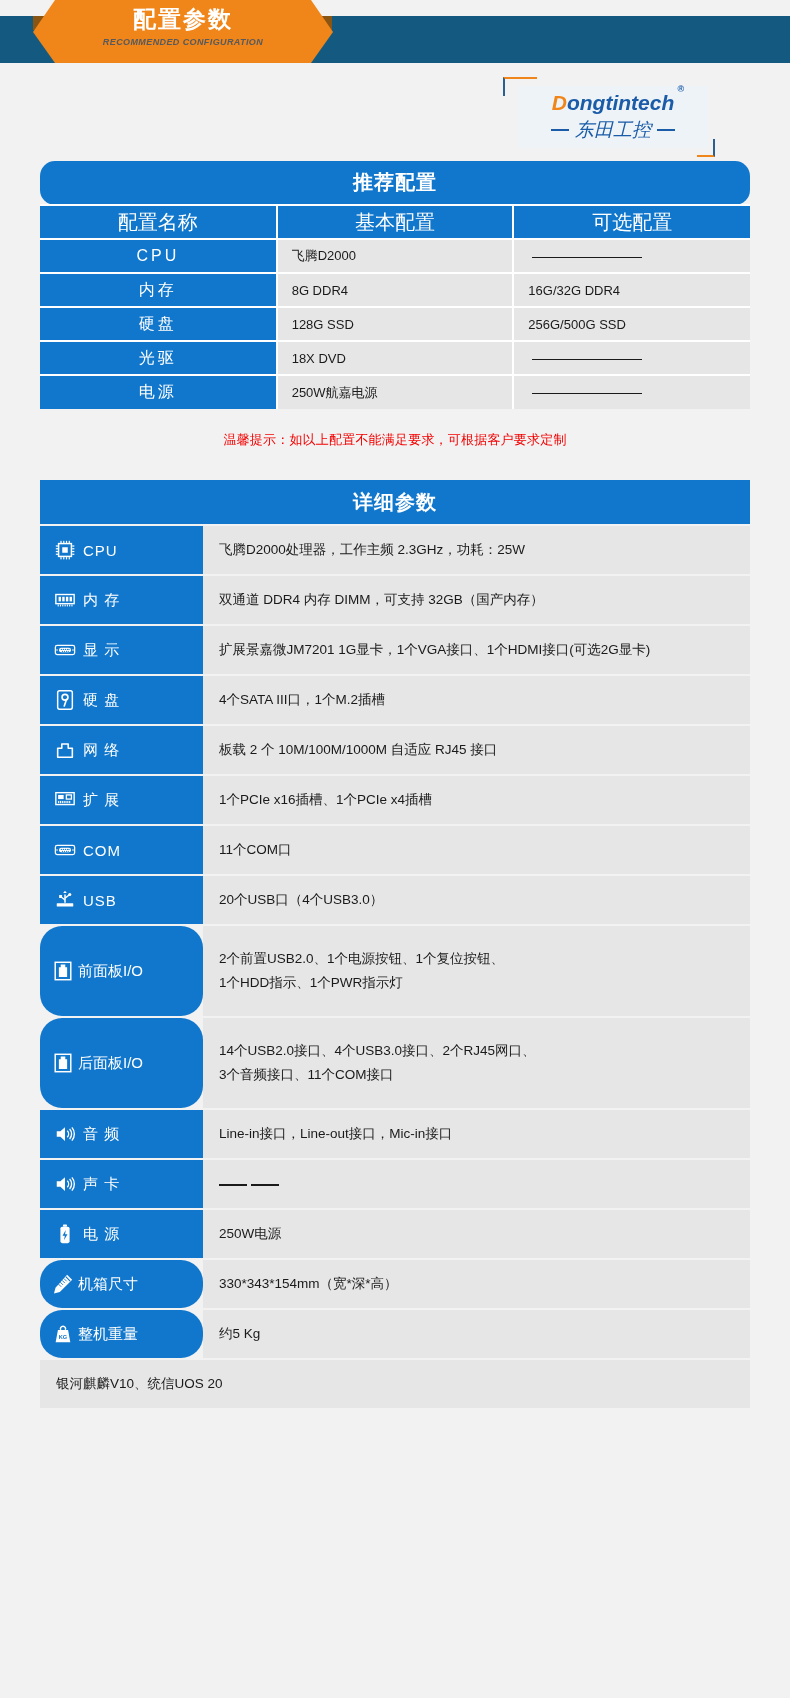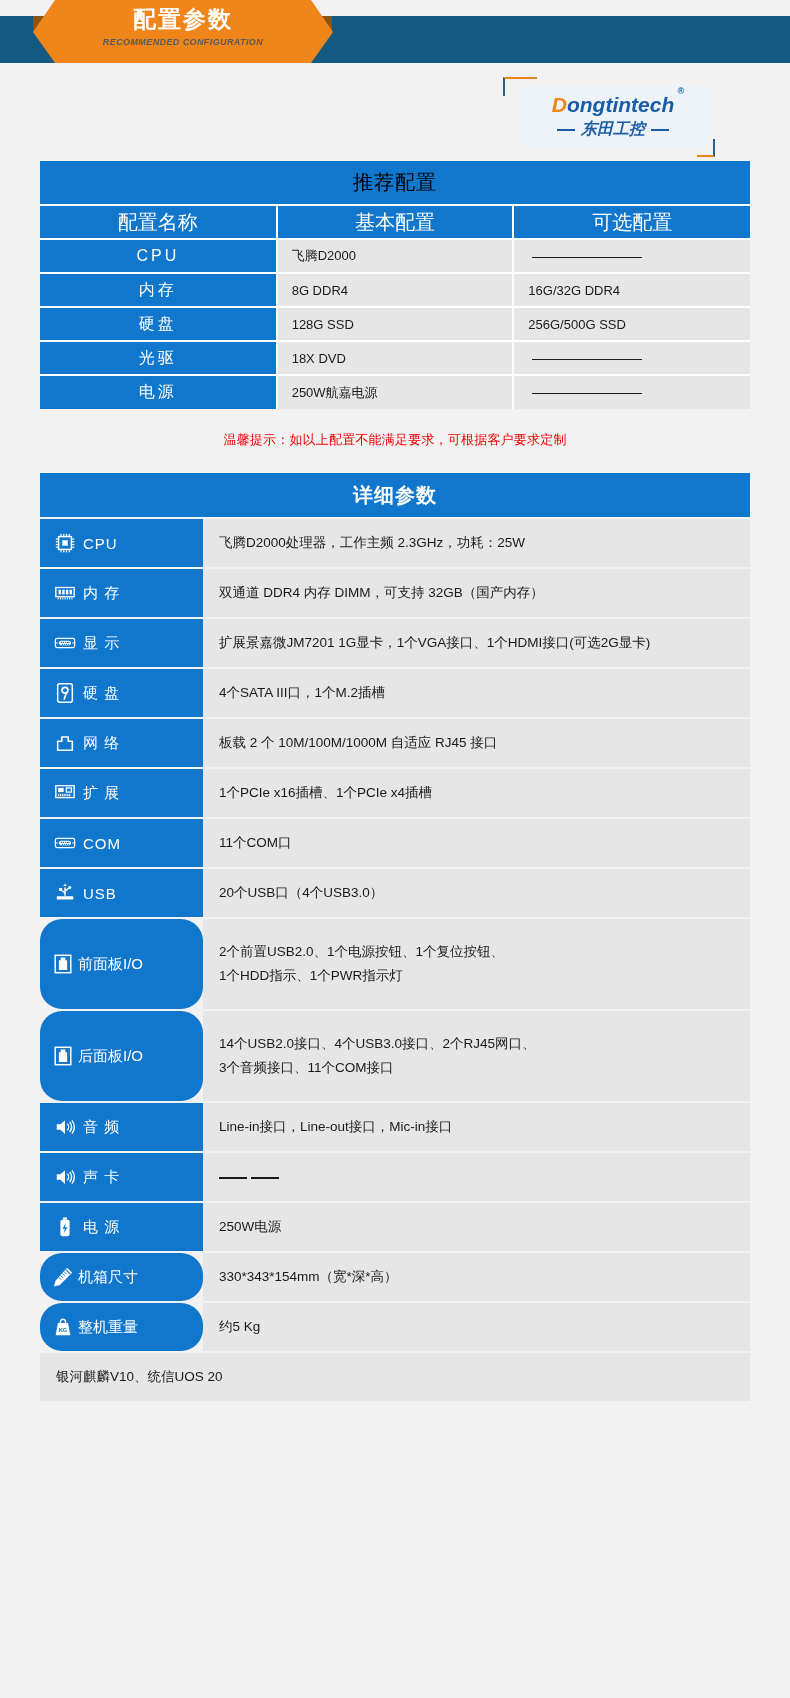--- a/index.html
+++ b/index.html
@@ -122,46 +122,47 @@
     right: -10px;
     font-size: 9px;
     font-style: normal;
     color: #1a5ca8;
   }
   .logo-cn {
     display: flex;
     align-items: center;
     gap: 6px;
     margin-top: 4px;
-    font-size: 16px;
-    font-weight: bold;
+    font-size: 19px;
+    font-weight: normal;
     color: #1a5ca8;
     font-style: italic;
   }
   .logo-dash {
     display: inline-block;
     width: 18px;
     height: 2px;
     background: #1a5ca8;
   }
   .rec-table {
     width: 710px;
     margin: 0 auto;
     border-collapse: collapse;
     table-layout: fixed;
   }
   .rec-title {
     background: #1177cc;
-    color: #000000;
+    color: #ffffff;
     font-size: 20px;
-    font-weight: normal;
+    font-weight: bold;
     text-align: center;
     height: 44px;
     letter-spacing: 1px;
     border-bottom: 2px solid #ffffff;
+    border-radius: 15px;
   }
   .rec-head th {
     background: #1177cc;
     color: #ffffff;
     font-size: 20px;
     font-weight: normal;
     text-align: center;
     height: 34px;
     border-right: 2px solid #ffffff;
   }
@@ -202,21 +203,21 @@
 
   .notice {
     text-align: center;
     color: #f30000;
     font-size: 13px;
     padding: 22px 0 20px;
     letter-spacing: 0.2px;
   }
 
   
-  .detail-wrap { width: 710px; margin: 4px auto; }
+  .detail-wrap { width: 710px; margin: 11px auto; }
   .detail-title {
     background: #1177cc;
     color: #ffffff;
     font-size: 20px;
     font-weight: bold;
     text-align: center;
     height: 44px;
     line-height: 44px;
     letter-spacing: 1px;
   }

